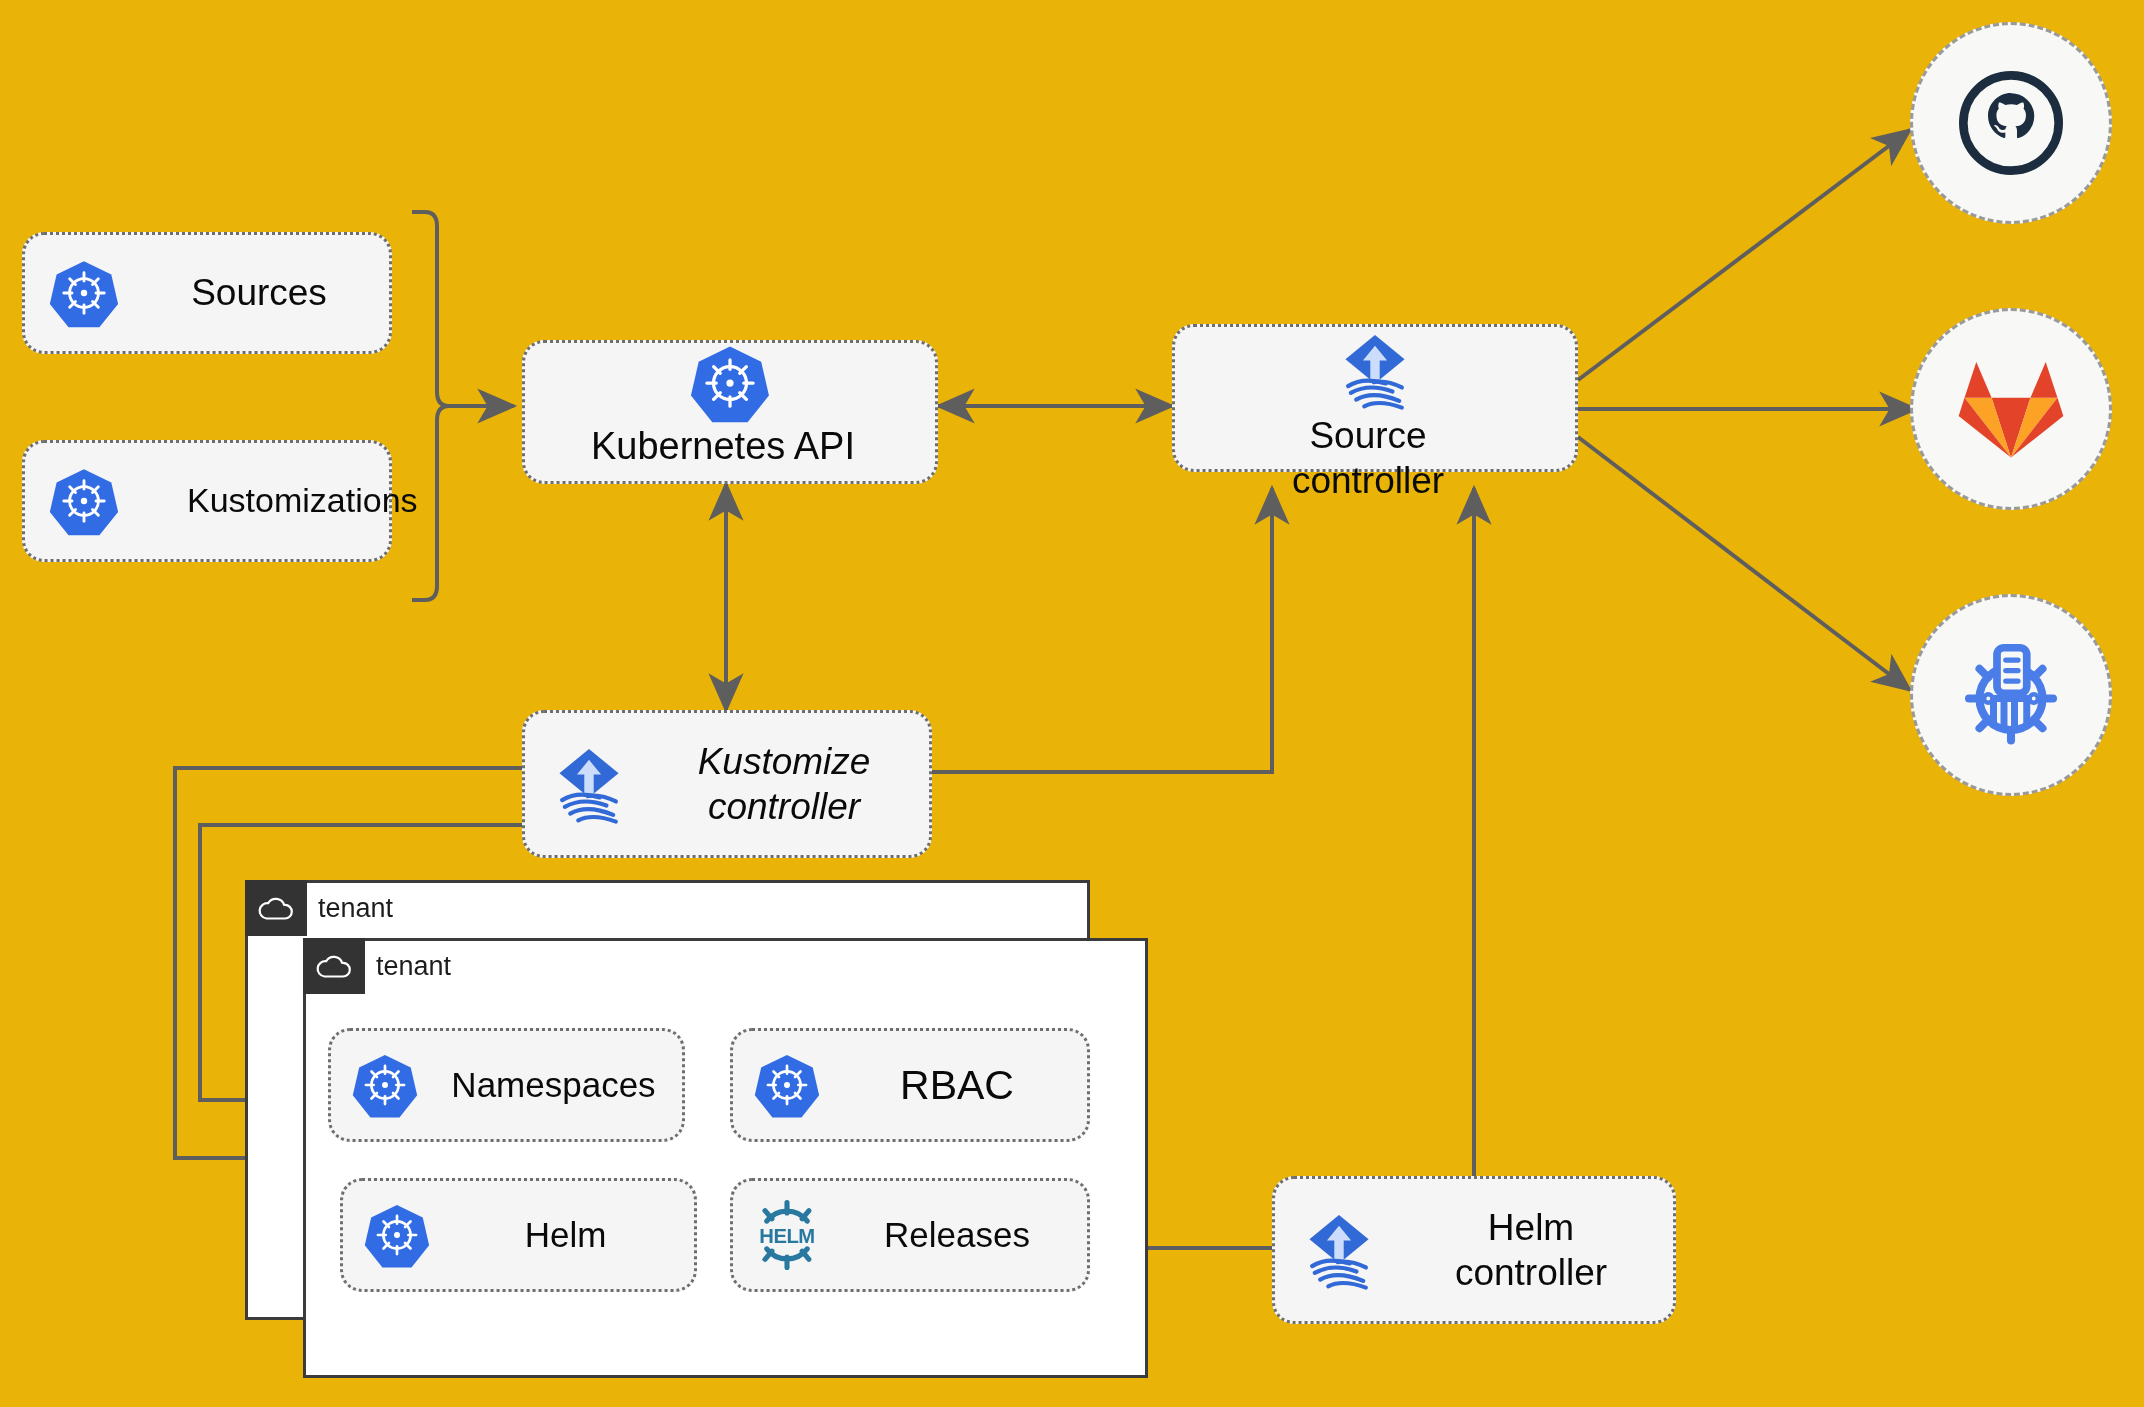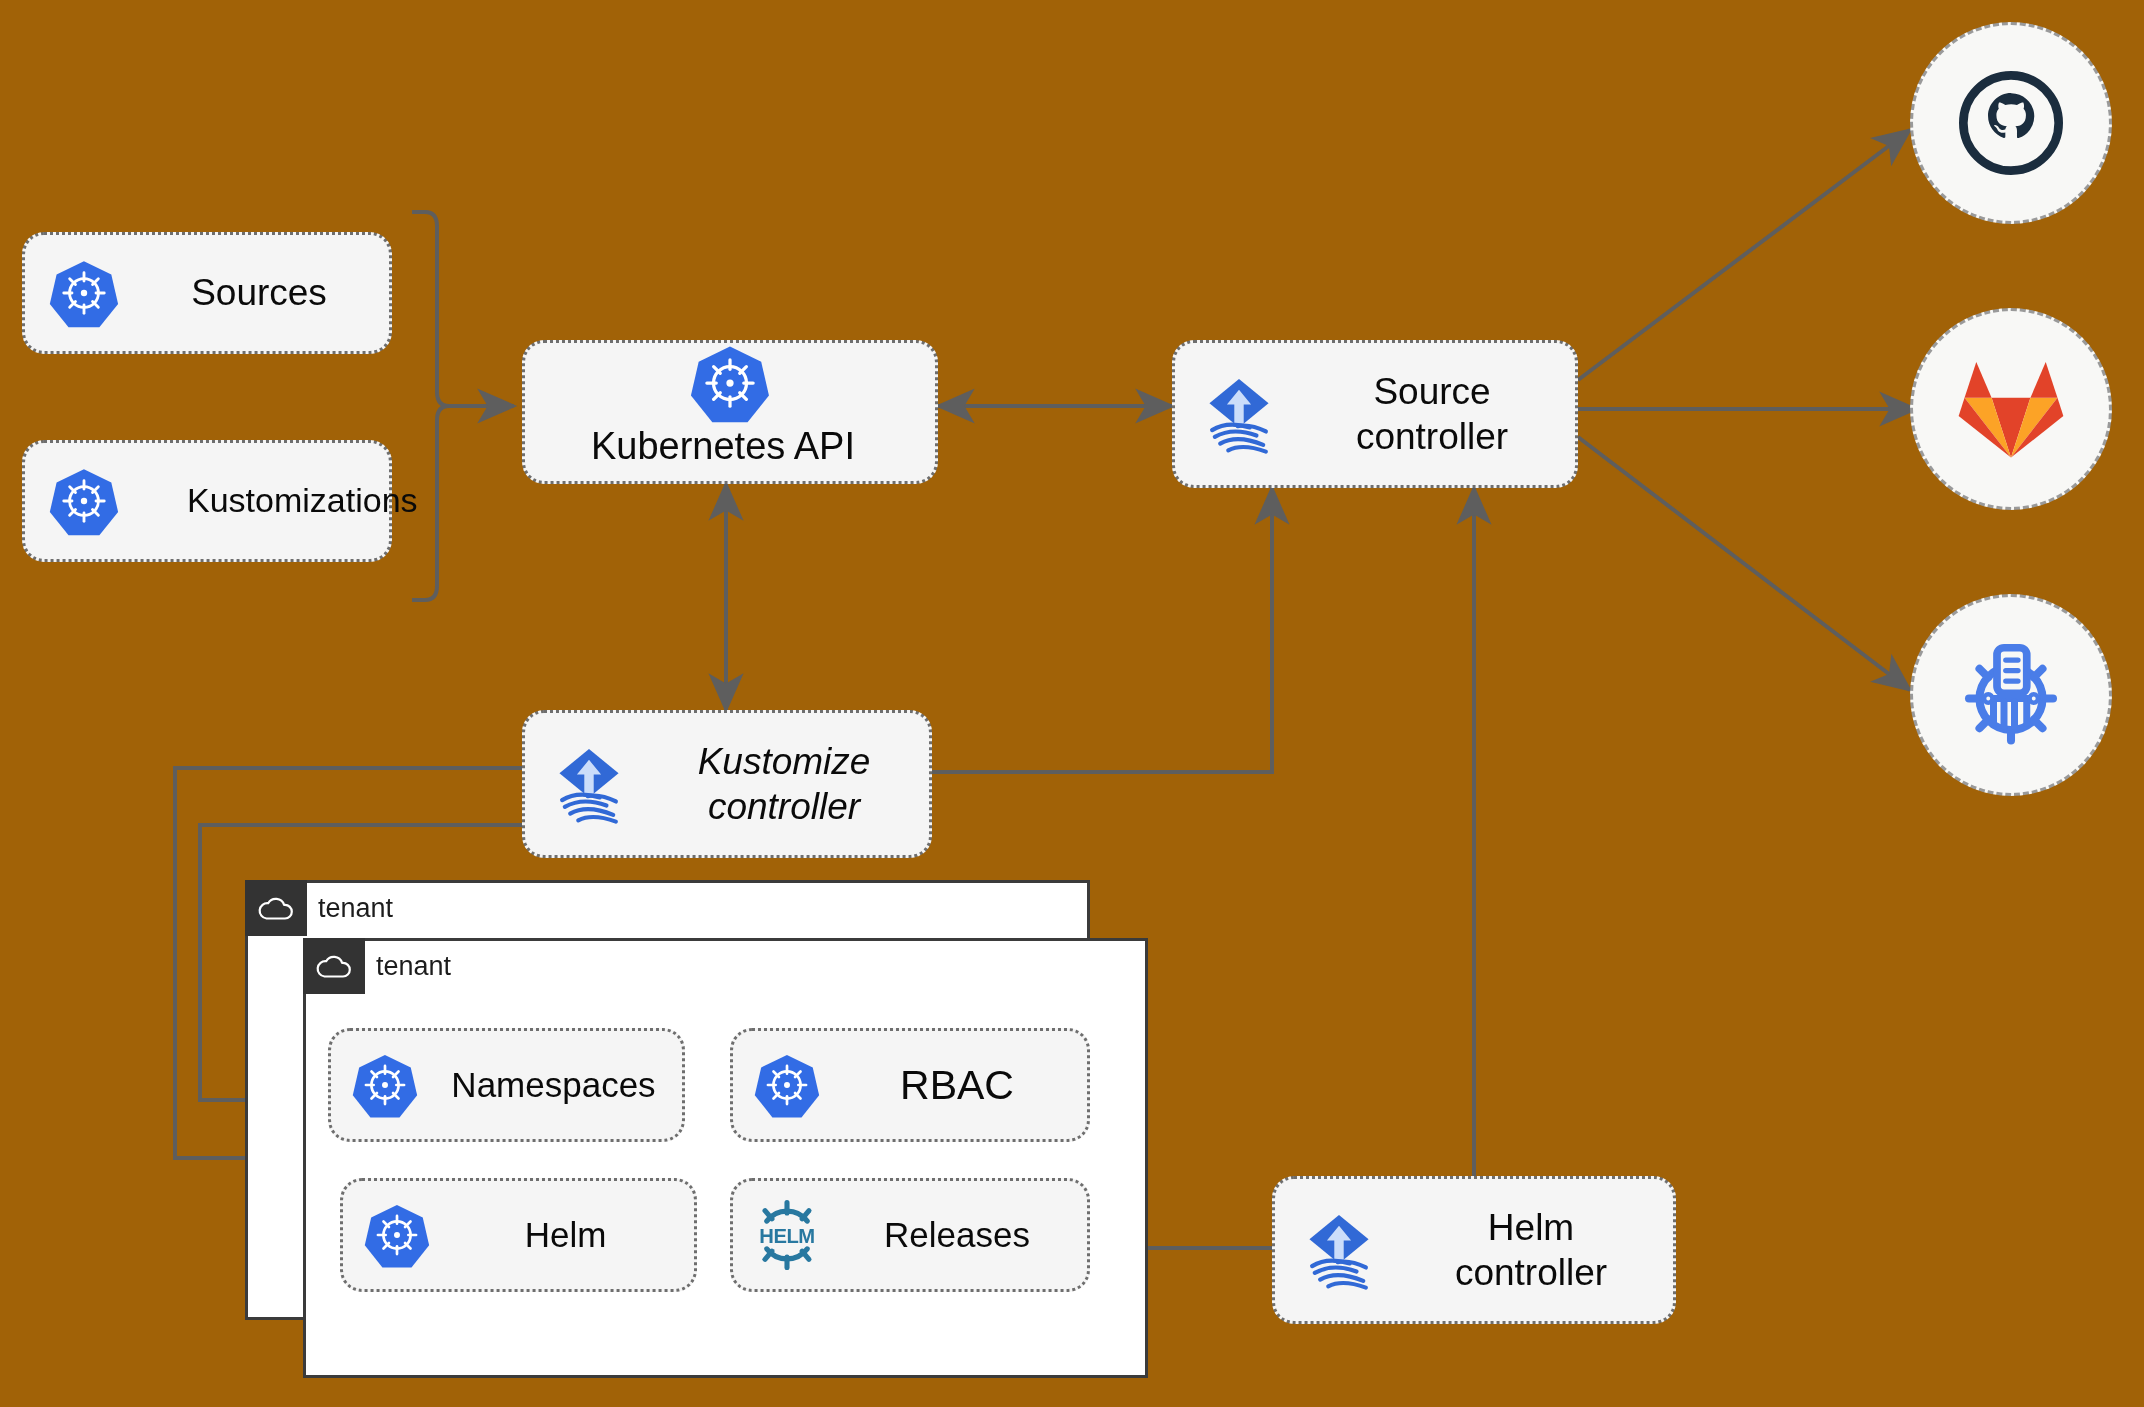--- a/index.html
+++ b/index.html
@@ -5,21 +5,21 @@
 <style>
   html,body{margin:0;padding:0;background:#ffffff;}
   body{
     font-family:"Liberation Sans","DejaVu Sans",sans-serif;
     -webkit-font-smoothing:antialiased;
   }
   #stage{
     position:relative;
     width:2144px;
     height:1407px;
-    background:#a16207;
+    background:#eab308;
     overflow:hidden;
   }
   
   .node{
     position:absolute;
     box-sizing:border-box;
     background:#f5f5f5;
     border:3px dotted #6e6e6e;
     border-radius:22px;
     display:flex;
@@ -186,21 +186,21 @@
           <line x1="18.9" y1="18.9" x2="24.2" y2="24.2"></line>
             <line x1="39.8" y1="39.8" x2="45.1" y2="45.1"></line>
           <line x1="45.1" y1="18.9" x2="39.8" y2="24.2"></line>
             <line x1="24.2" y1="39.8" x2="18.9" y2="45.1"></line>
         </g>
       </svg>
     </span>
     <span class="lbl" style="font-size:38px;">Kubernetes API</span>
   </div>
 
-  <div class="node" style="left:1172px;top:340px;width:406px;height:148px;">
+  <div class="node" style="left:1172px;top:324px;width:406px;height:148px;flex-direction:column;">
     <span class="ico" style="width:128px;">
       <svg width="86" height="86" viewBox="0 0 64 64">
         <path d="M32 6 L54 24 L32 42 L10 24 Z" fill="#3169D6"></path>
         <path d="M32 14 L41 25 L35.5 25 L35.5 41 L28.5 41 L28.5 25 L23 25 Z" fill="#CBDDFA"></path>
         <g stroke="#3169D6" stroke-width="3.1" fill="none" stroke-linecap="round">
           <path d="M12 44 C20 39, 30 39, 40 42"></path>
           <path d="M14 49 C23 44, 34 44, 45 48"></path>
           <path d="M18 54 C27 49, 38 50, 50 55"></path>
           <path d="M24 59 C32 55, 41 56, 52 60"></path>
           <path d="M31 41 C36 40, 44 41, 52 45"></path>

